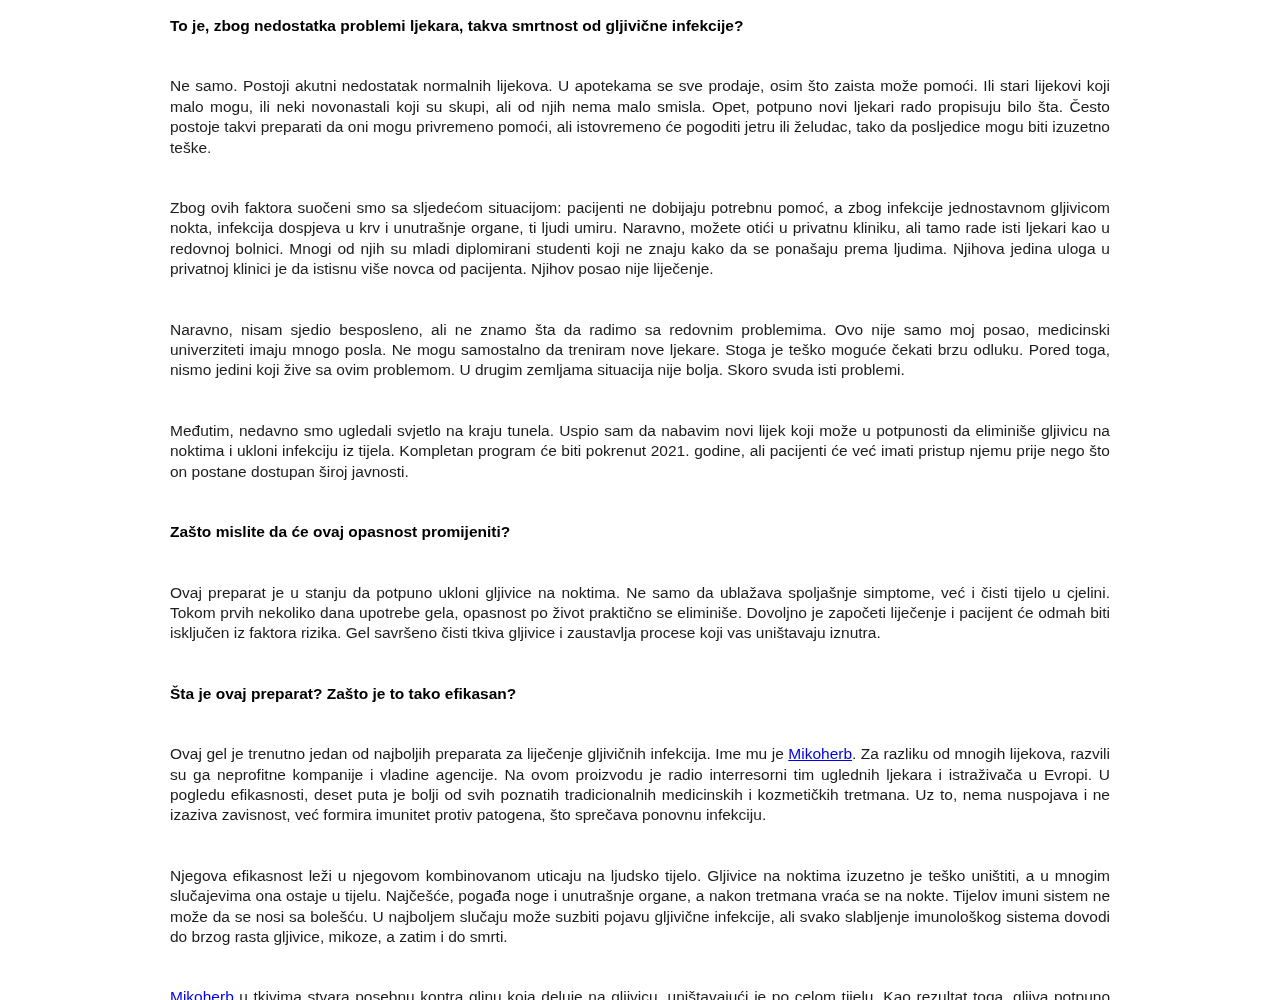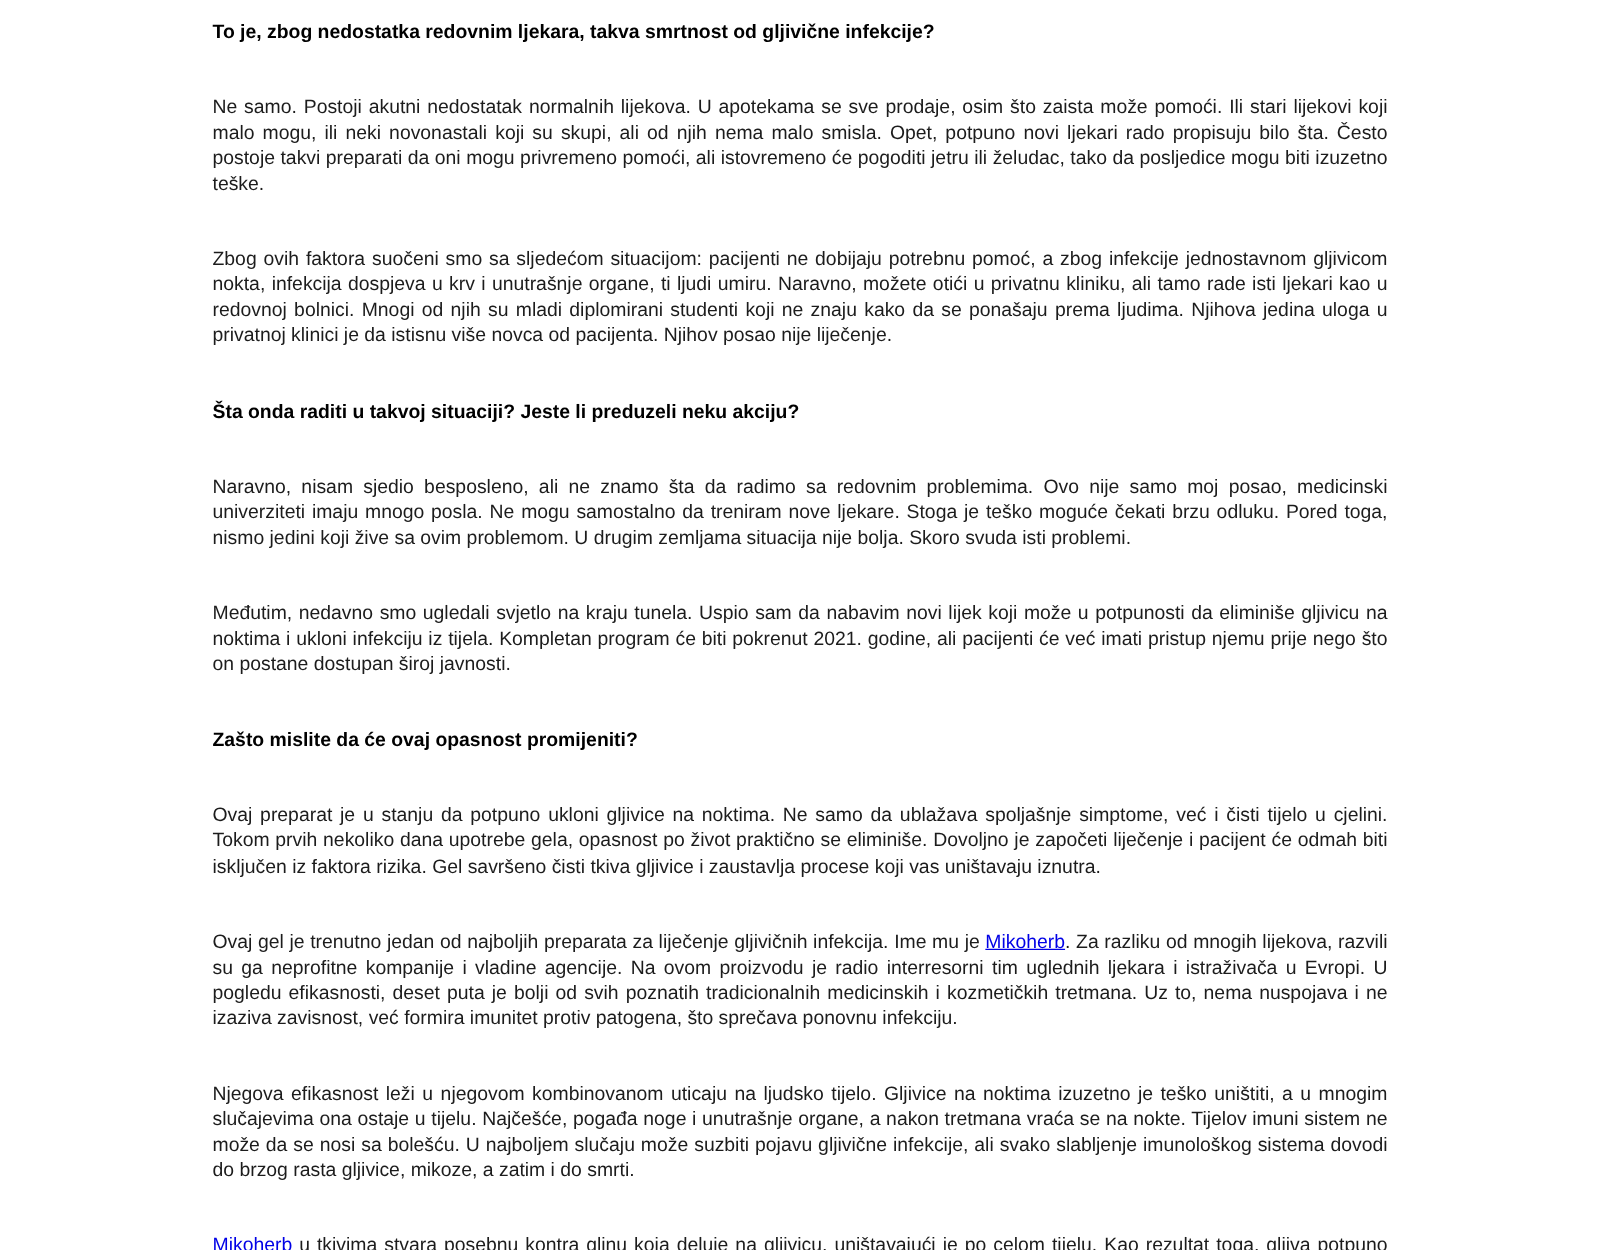--- a/index.html
+++ b/index.html
@@ -37,24 +37,24 @@
     color: #0000e6;
     font-weight: 400;
     text-decoration: underline;
     cursor: pointer;
   }
 </style>
 </head>
 <body>
 
 <div class="content">
-    <h2 class="question">To je, zbog nedostatka redovnim ljekara, takva smrtnost od gljivične infekcije?</h2>
+    <h2 class="question">To je, zbog nedostatka problemi ljekara, takva smrtnost od gljivične infekcije?</h2>
     <p class="para"><span>Ne samo. Postoji akutni nedostatak normalnih lijekova. U apotekama se sve prodaje, osim što zaista može pomoći. Ili stari lijekovi koji malo mogu, ili neki novonastali koji su skupi, ali od njih nema malo smisla. Opet, potpuno novi ljekari rado propisuju bilo šta. Često postoje takvi preparati da oni mogu privremeno pomoći, ali istovremeno će pogoditi jetru ili želudac, tako da posljedice mogu biti izuzetno teške.</span></p>
     <p class="para"><span>Zbog ovih faktora suočeni smo sa sljedećom situacijom: pacijenti ne dobijaju potrebnu pomoć, a zbog infekcije jednostavnom gljivicom nokta, infekcija dospjeva u krv i unutrašnje organe, ti ljudi umiru. Naravno, možete otići u privatnu kliniku, ali tamo rade isti ljekari kao u redovnoj bolnici. Mnogi od njih su mladi diplomirani studenti koji ne znaju kako da se ponašaju prema ljudima. Njihova jedina uloga u privatnoj klinici je da istisnu više novca od pacijenta. Njihov posao nije liječenje.</span></p>
-    <h2 class="question">Šta onda raditi u takvoj situaciji? Jeste li preduzeli neku akciju?</h2>
     <p class="para"><span>Naravno, nisam sjedio besposleno, ali ne znamo šta da radimo sa redovnim problemima. Ovo nije samo moj posao, medicinski univerziteti imaju mnogo posla. Ne mogu samostalno da treniram nove ljekare. Stoga je teško moguće čekati brzu odluku. Pored toga, nismo jedini koji žive sa ovim problemom. U drugim zemljama situacija nije bolja. Skoro svuda isti problemi.</span></p>
     <p class="para"><span>Međutim, nedavno smo ugledali svjetlo na kraju tunela. Uspio sam da nabavim novi lijek koji može u potpunosti da eliminiše gljivicu na noktima i ukloni infekciju iz tijela. Kompletan program će biti pokrenut 2021. godine, ali pacijenti će već imati pristup njemu prije nego što on postane dostupan široj javnosti.</span></p>
     <h2 class="question">Zašto mislite da će ovaj opasnost promijeniti?</h2>
     <p class="para"><span>Ovaj preparat je u stanju da potpuno ukloni gljivice na noktima. Ne samo da ublažava spoljašnje simptome, već i čisti tijelo u cjelini. Tokom prvih nekoliko dana upotrebe gela, opasnost po život praktično se eliminiše. Dovoljno je započeti liječenje i pacijent će odmah biti isključen iz faktora rizika. Gel savršeno čisti tkiva gljivice i zaustavlja procese koji vas uništavaju iznutra.</span></p>
+    <h2 class="question">Šta je ovaj preparat? Zašto je to tako efikasan?</h2>
     <p class="para"><span>Ovaj gel je trenutno jedan od najboljih preparata za liječenje gljivičnih infekcija. Ime mu je </span><a class="product-link" href="#">Mikoherb</a><span>. Za razliku od mnogih lijekova, razvili su ga neprofitne kompanije i vladine agencije. Na ovom proizvodu je radio interresorni tim uglednih ljekara i istraživača u Evropi. U pogledu efikasnosti, deset puta je bolji od svih poznatih tradicionalnih medicinskih i kozmetičkih tretmana. Uz to, nema nuspojava i ne izaziva zavisnost, već formira imunitet protiv patogena, što sprečava ponovnu infekciju.</span></p>
     <p class="para"><span>Njegova efikasnost leži u njegovom kombinovanom uticaju na ljudsko tijelo. Gljivice na noktima izuzetno je teško uništiti, a u mnogim slučajevima ona ostaje u tijelu. Najčešće, pogađa noge i unutrašnje organe, a nakon tretmana vraća se na nokte. Tijelov imuni sistem ne može da se nosi sa bolešću. U najboljem slučaju može suzbiti pojavu gljivične infekcije, ali svako slabljenje imunološkog sistema dovodi do brzog rasta gljivice, mikoze, a zatim i do smrti.</span></p>
     <p class="para"><a class="product-link" href="#">Mikoherb</a><span> u tkivima stvara posebnu kontra glinu koja deluje na gljivicu, uništavajući je po celom tijelu. Kao rezultat toga, gljiva potpuno napušta tijelo. Takođe podstiče proizvodnju antitijela u budućnosti. Možete povećati otpornost tijelo desetostruko kada koristite ovaj proizvod. Stoga, praktično nema šanse za ponovnu infekciju.</span></p>
   </div>
 
 </body></html>

